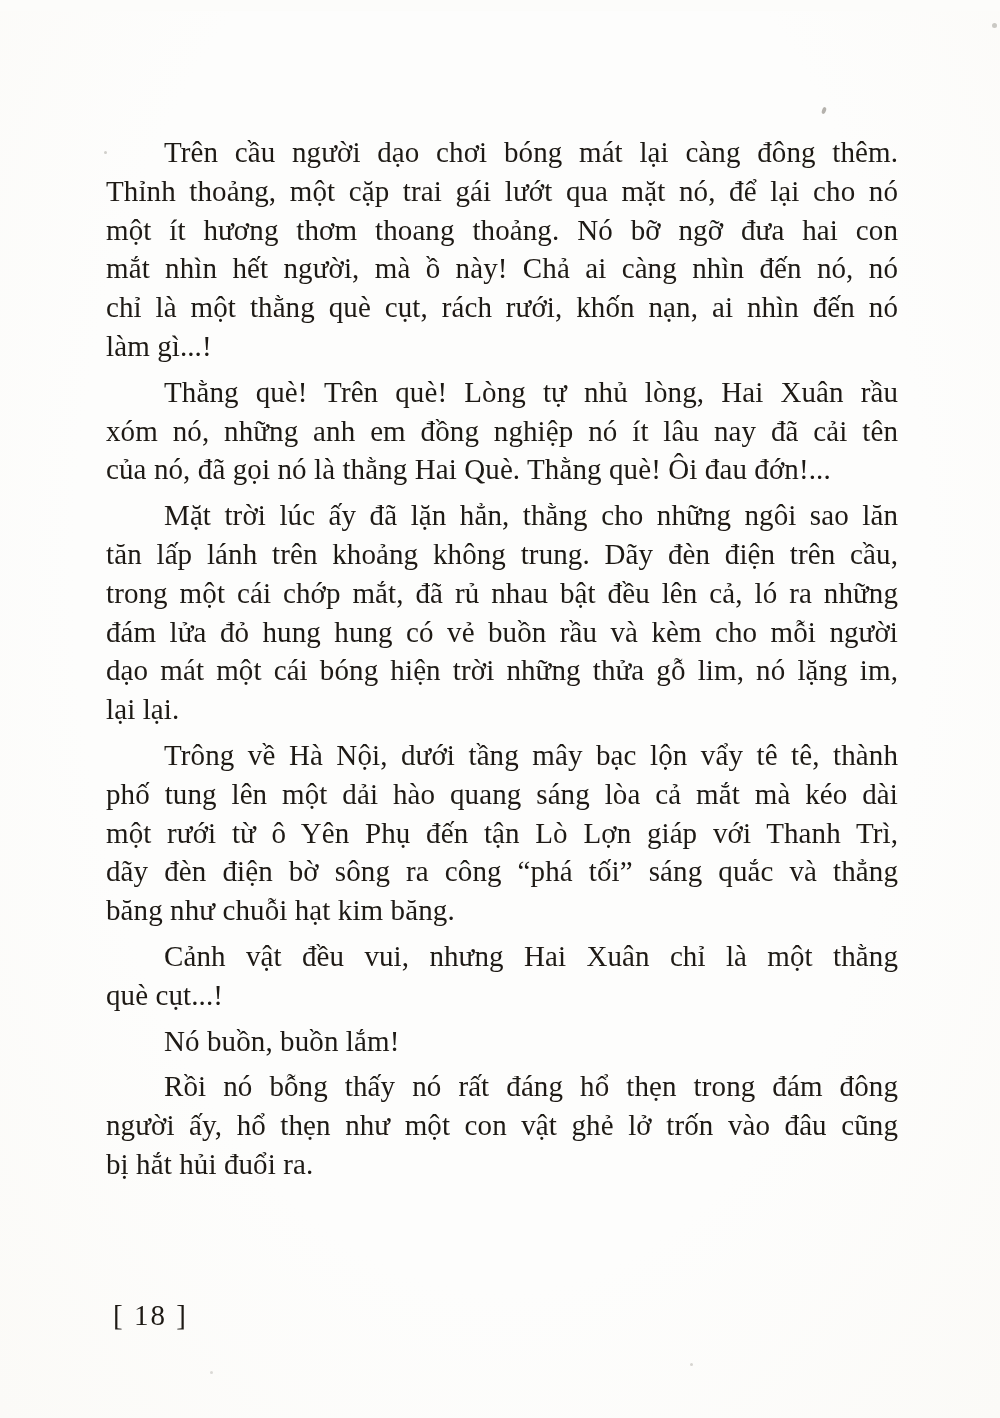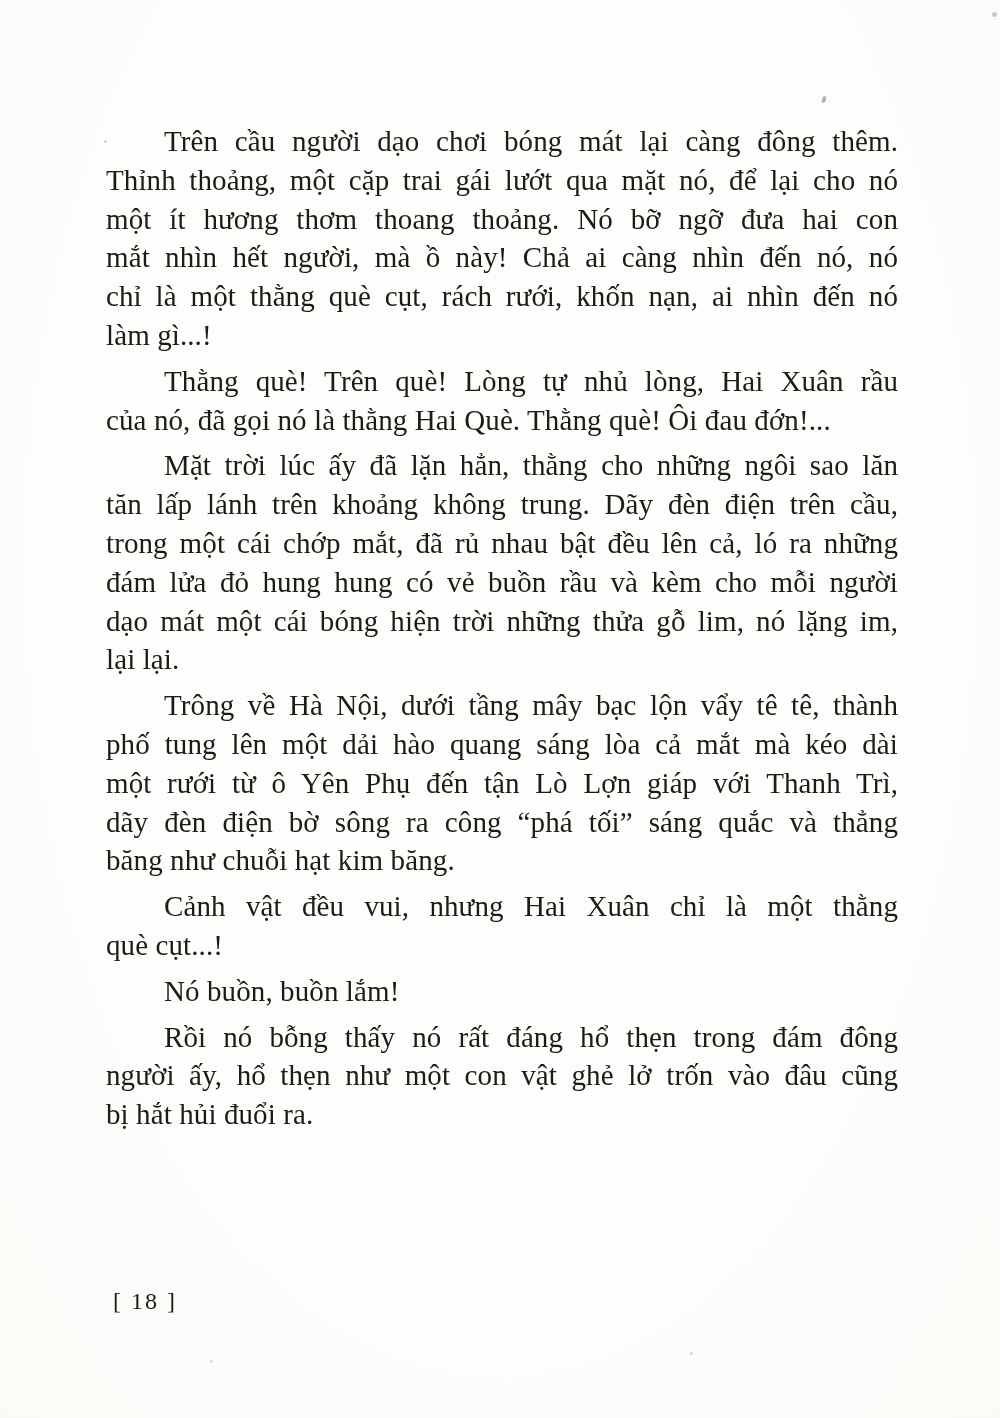--- a/index.html
+++ b/index.html
@@ -14,20 +14,21 @@
     position: relative;
     font-family: "Liberation Serif", "DejaVu Serif", serif;
     color: #1e1a15;
   }
   .page {
     position: absolute;
     inset: 0;
     
     background:
       radial-gradient(ellipse at 50% 40%, #fdfdfc 60%, #fbfaf7 100%);
+    margin-top: 11px;
   }
   .text-block {
     position: absolute;
     left: 106px;
     top: 122px;
     width: 792px;
     font-size: 29px;
     line-height: 38.8px;
     letter-spacing: 0.1px;
   }
@@ -37,21 +38,21 @@
     text-align: justify;
     text-align-last: justify;
     white-space: normal;
   }
   .line.first { text-indent: 58px; }
   .line.last  { text-align-last: left; }
   .footer {
     position: absolute;
     left: 113px;
     top: 1288px;
-    font-size: 24px;
+    font-size: 29px;
     letter-spacing: 2px;
   }
   
   .speck {
     position: absolute;
     background: #8f8b83;
     border-radius: 50%;
     pointer-events: none;
   }
   .sp1 { left: 822px; top: 96px;  width: 4px; height: 7px; opacity: .65; transform: rotate(18deg); }
@@ -71,20 +72,21 @@
       <div class="line first">Trên cầu người dạo chơi bóng mát lại càng đông thêm.</div>
       <div class="line">Thỉnh thoảng, một cặp trai gái lướt qua mặt nó, để lại cho nó</div>
       <div class="line">một ít hương thơm thoang thoảng. Nó bỡ ngỡ đưa hai con</div>
       <div class="line">mắt nhìn hết người, mà ồ này! Chả ai càng nhìn đến nó, nó</div>
       <div class="line">chỉ là một thằng què cụt, rách rưới, khốn nạn, ai nhìn đến nó</div>
       <div class="line last">làm gì...!</div>
     </div>
 
     <div class="para">
       <div class="line first">Thằng què! Trên què! Lòng tự nhủ lòng, Hai Xuân rầu</div>
+      <div class="line">xóm nó, những anh em đồng nghiệp nó ít lâu nay đã cải tên</div>
       <div class="line last">của nó, đã gọi nó là thằng Hai Què. Thằng què! Ôi đau đớn!...</div>
     </div>
 
     <div class="para">
       <div class="line first">Mặt trời lúc ấy đã lặn hẳn, thằng cho những ngôi sao lăn</div>
       <div class="line">tăn lấp lánh trên khoảng không trung. Dãy đèn điện trên cầu,</div>
       <div class="line">trong một cái chớp mắt, đã rủ nhau bật đều lên cả, ló ra những</div>
       <div class="line">đám lửa đỏ hung hung có vẻ buồn rầu và kèm cho mỗi người</div>
       <div class="line">dạo mát một cái bóng hiện trời những thửa gỗ lim, nó lặng im,</div>
       <div class="line last">lại lại.</div>

